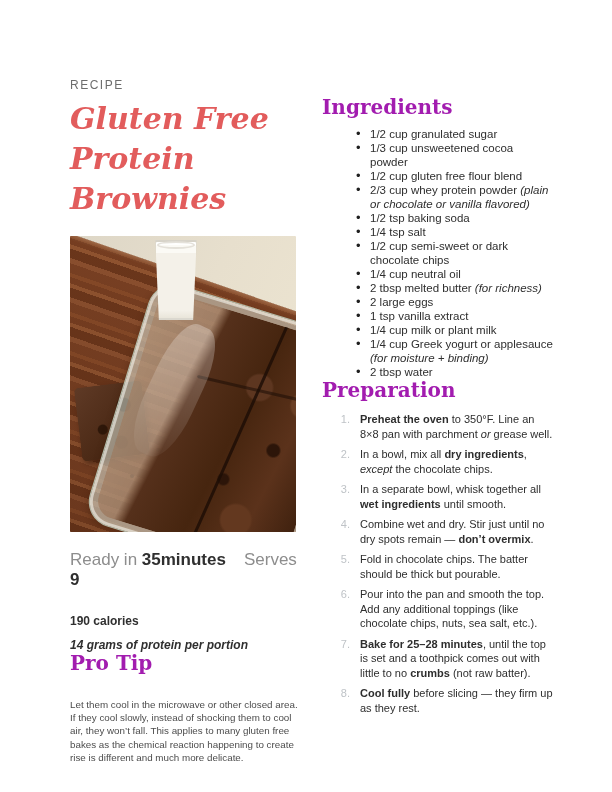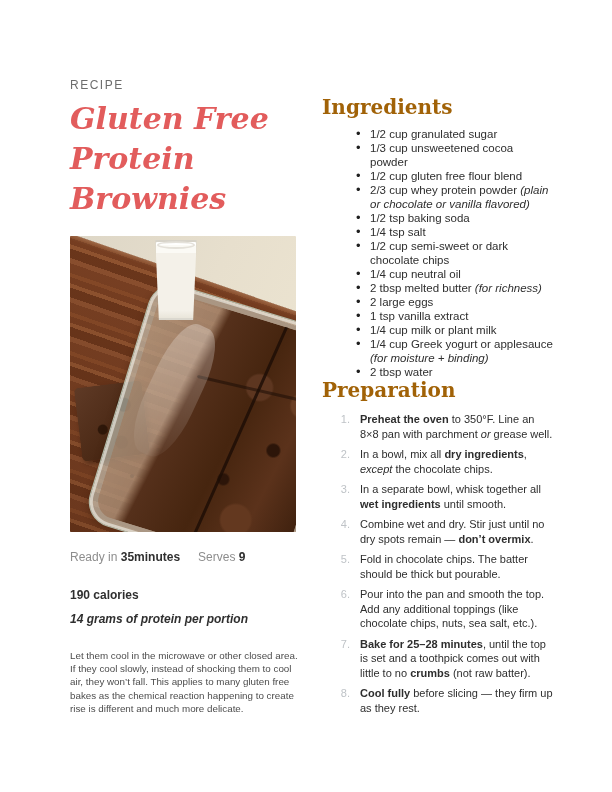--- a/index.html
+++ b/index.html
@@ -97,29 +97,29 @@
       radial-gradient(circle at 70% 30%, #2e1709 0 9%, transparent 11%),
       radial-gradient(circle at 35% 60%, #2e1709 0 7%, transparent 9%),
       radial-gradient(circle at 60% 80%, #31190a 0 8%, transparent 10%),
       linear-gradient(135deg,#5f3a26 0%,#4c2a16 55%,#3a1d0c 100%);
     box-shadow:2px 3px 5px rgba(40,18,5,0.5);
   }
   .crumb{position:absolute;border-radius:50%;background:#3a1f0e;}
   .crumb-1{left:86px;top:212px;width:5px;height:4px;}
   .crumb-2{left:60px;top:238px;width:4px;height:4px;}
 
-  .meta-line{margin-top:18px;font-size:12px;color:#8d8d8d;}
+  .meta-line{margin-top:18px;font-size:17px;color:#8d8d8d;}
   .meta-line .val{color:#2f2f2f;font-weight:700;}
   .meta-serves{margin-left:18px;}
   .calories{margin-top:24px;font-size:12px;font-weight:700;color:#2f2f2f;}
   .protein{margin-top:10px;font-size:12px;font-weight:700;font-style:italic;color:#2f2f2f;}
 
   h2.section{
     margin:0;font-family:"DejaVu Serif",serif;font-weight:700;
-    font-size:20px;line-height:23px;color:#a16207;
+    font-size:20px;line-height:23px;color:#a21caf;
   }
   .protip-heading{margin-top:17px;}
   .protip-body{
     margin:23px 0 0 0;font-size:9.8px;line-height:13.2px;color:#4c4c4c;width:232px;
   }
 
   
   .ingredients-list{
     list-style:none;margin:8px 0 0 0;padding:0 0 0 48px;
   }
@@ -174,20 +174,21 @@
     </div>
   </div>
 
   <div class="meta-line">
     <span>Ready in </span><span class="val">35minutes</span><span class="meta-serves">Serves </span><span class="val">9</span>
   </div>
 
   <div class="calories">190 calories</div>
   <div class="protein">14 grams of protein per portion</div>
 
+  <h2 class="section protip-heading">Pro Tip</h2>
   <p class="protip-body">Let them cool in the microwave or other closed area. If they cool slowly, instead of shocking them to cool air, they won’t fall. This applies to many gluten free bakes as the chemical reaction happening to create rise is different and much more delicate.</p>
 
 </div>
 
 <div class="right-col">
 
   <h2 class="section">Ingredients</h2>
   <ul class="ingredients-list">
       <li><span>1/2 cup granulated sugar</span></li>
       <li><span>1/3 cup unsweetened cocoa powder</span></li>

